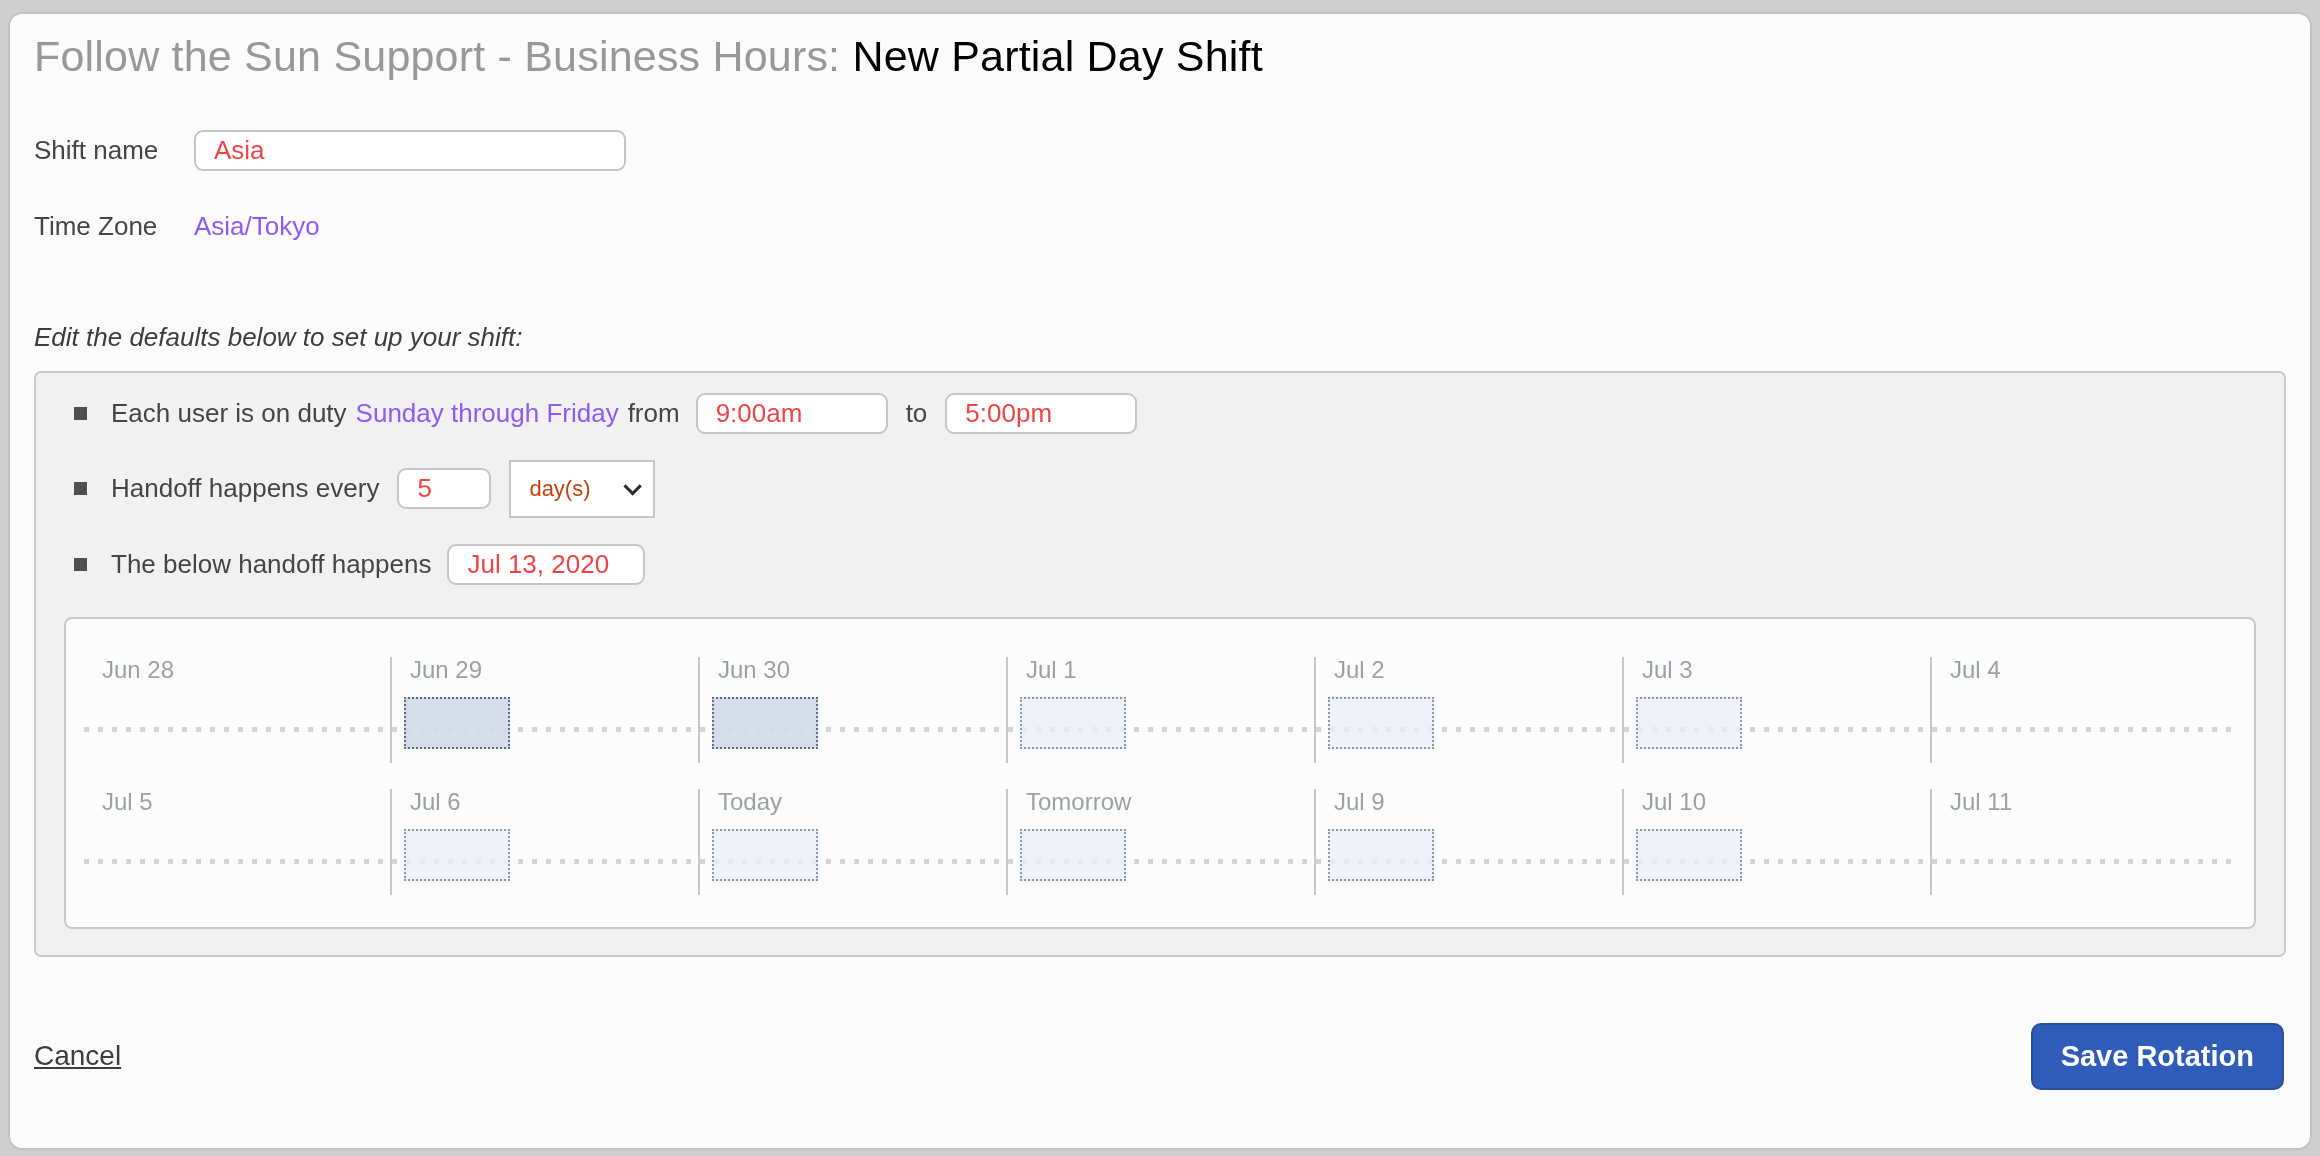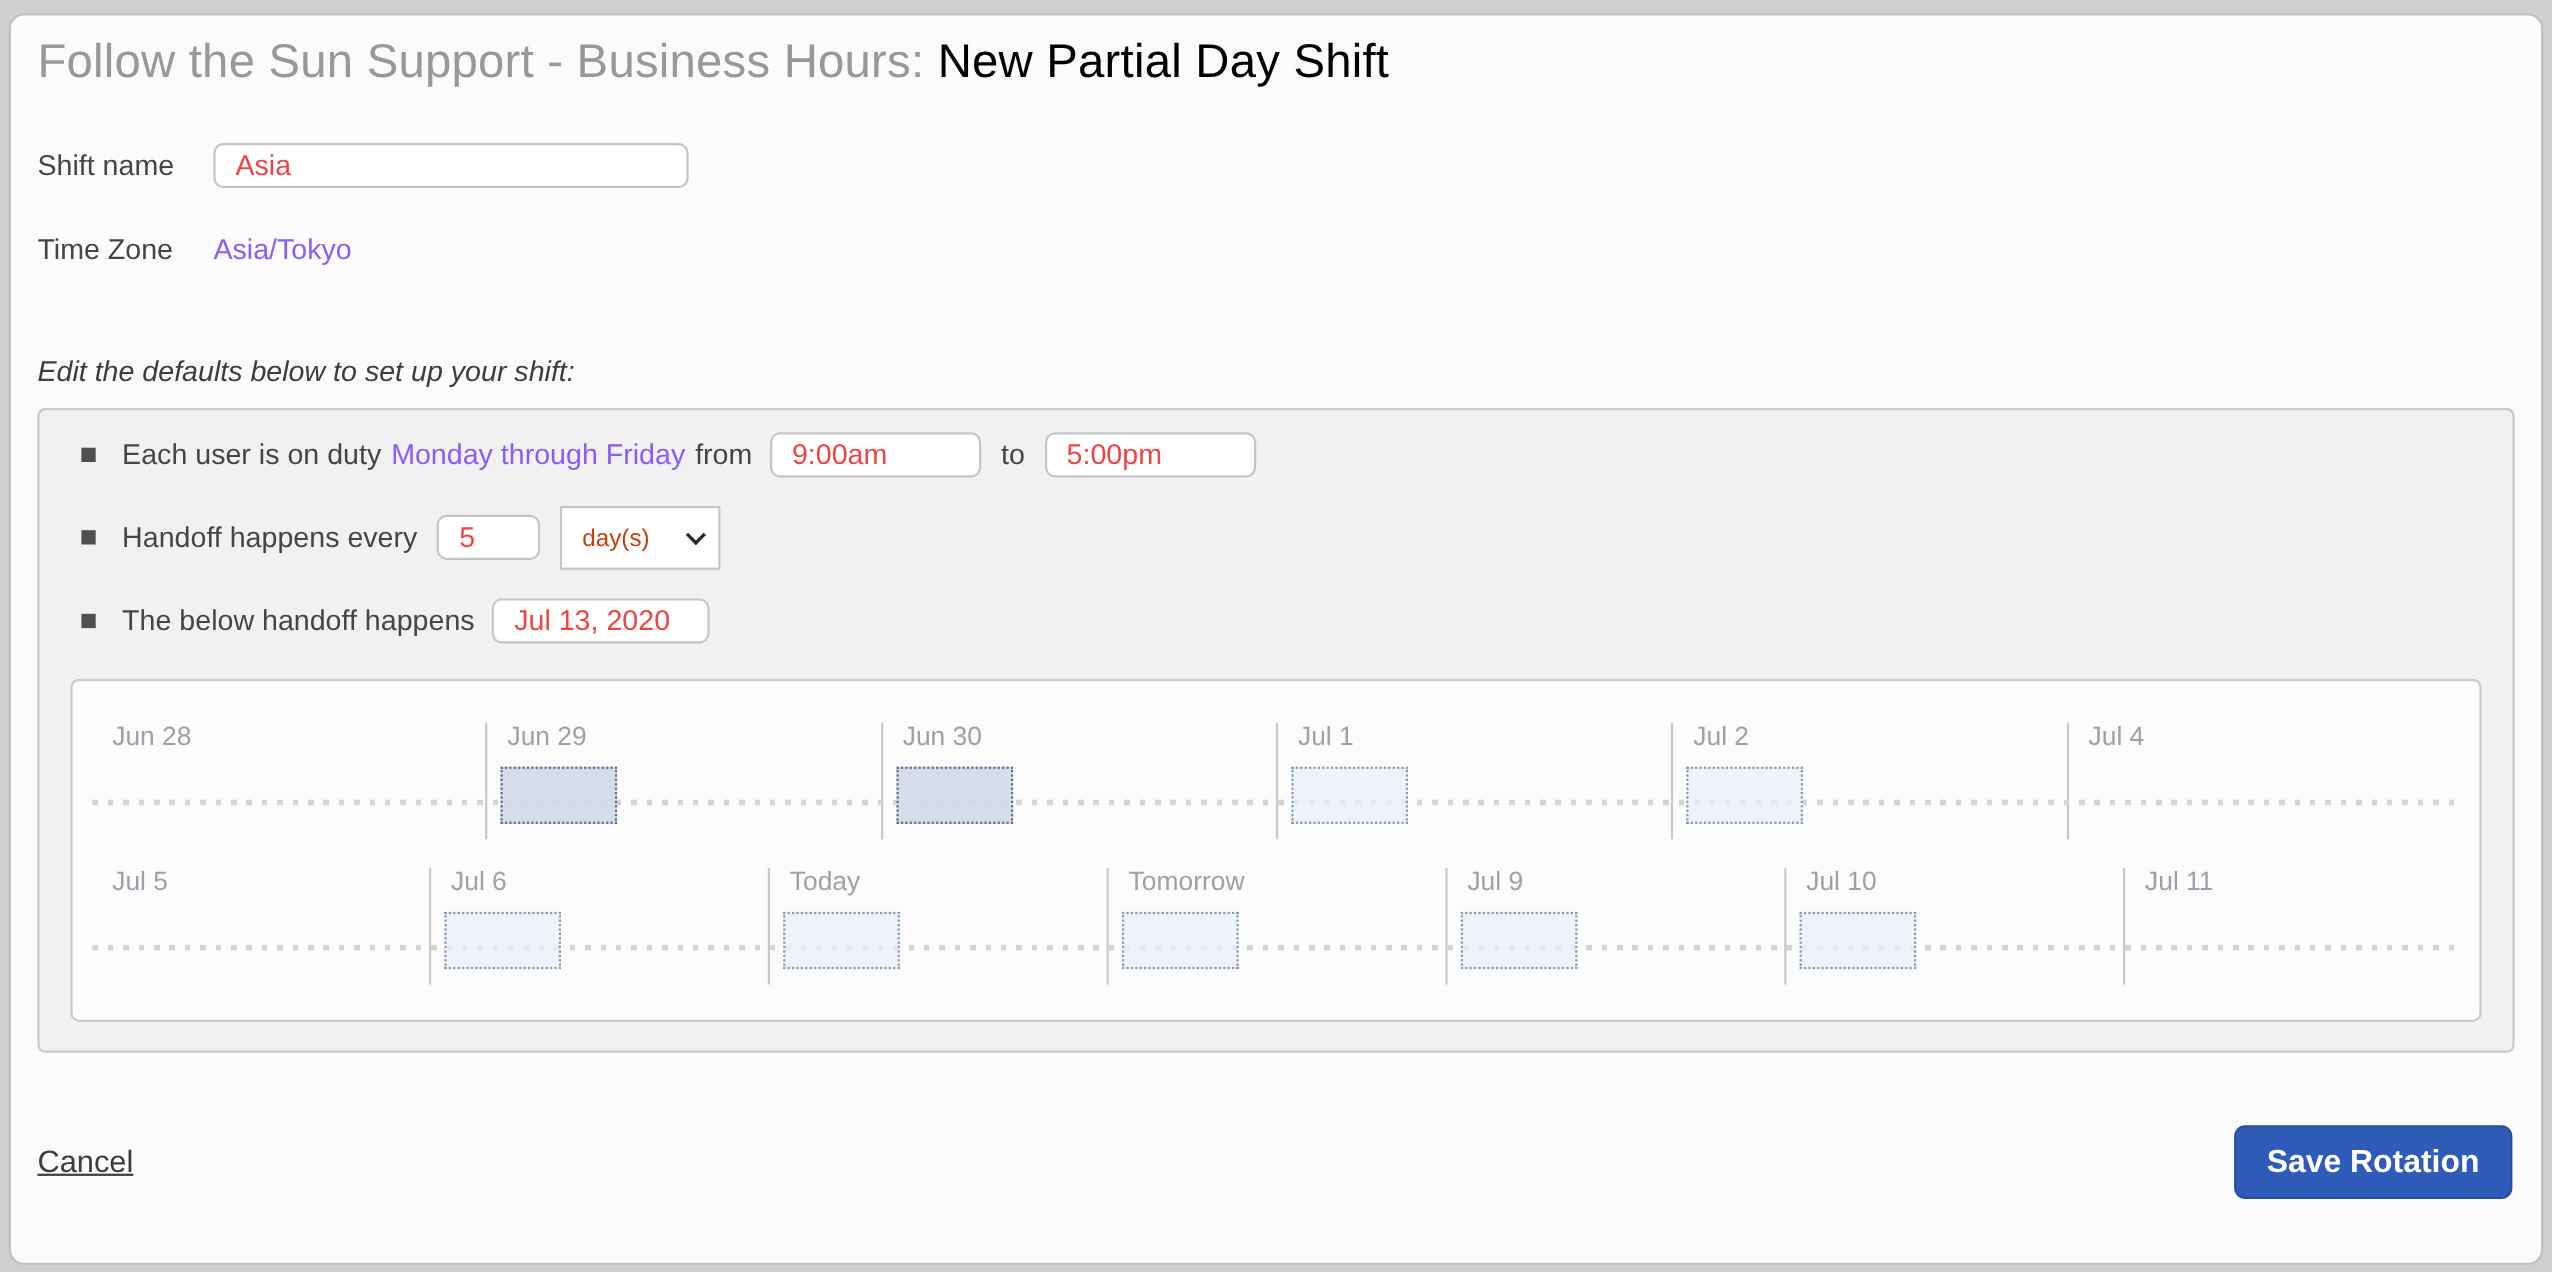--- a/index.html
+++ b/index.html
@@ -216,21 +216,21 @@
     <a class="link">Asia/Tokyo</a>
   </div>
 
   <div class="instructions">Edit the defaults below to set up your shift:</div>
 
   <div class="defaults-panel">
 
     <div class="bullet-row">
       <span class="bullet-square"></span>
       <span>Each user is on duty</span>
-      <a class="link gap">Monday through Friday</a>
+      <a class="link gap">Sunday through Friday</a>
       <span>from</span>
       <input class="text-input time-input" type="text" value="9:00am" style="">
       <span class="to-label">to</span>
       <input class="text-input time-input" style="margin-left: 0px;" type="text" value="5:00pm">
     </div>
 
     <div class="bullet-row">
       <span class="bullet-square"></span>
       <span>Handoff happens every</span>
       <input class="text-input interval-input" type="text" value="5" style="">
@@ -262,20 +262,24 @@
           <div class="day-box"></div>
         </div>
         <div class="day-cell" data-box="light">
           <div class="day-label">Jul 1</div>
           <div class="day-box"></div>
         </div>
         <div class="day-cell" data-box="light">
           <div class="day-label">Jul 2</div>
           <div class="day-box"></div>
         </div>
+        <div class="day-cell" data-box="light">
+          <div class="day-label">Jul 3</div>
+          <div class="day-box"></div>
+        </div>
         <div class="day-cell" data-box="none">
           <div class="day-label">Jul 4</div>
 
         </div>
       </div>
 
       <div class="cal-row">
         <div class="day-cell" data-box="none">
           <div class="day-label">Jul 5</div>
 

